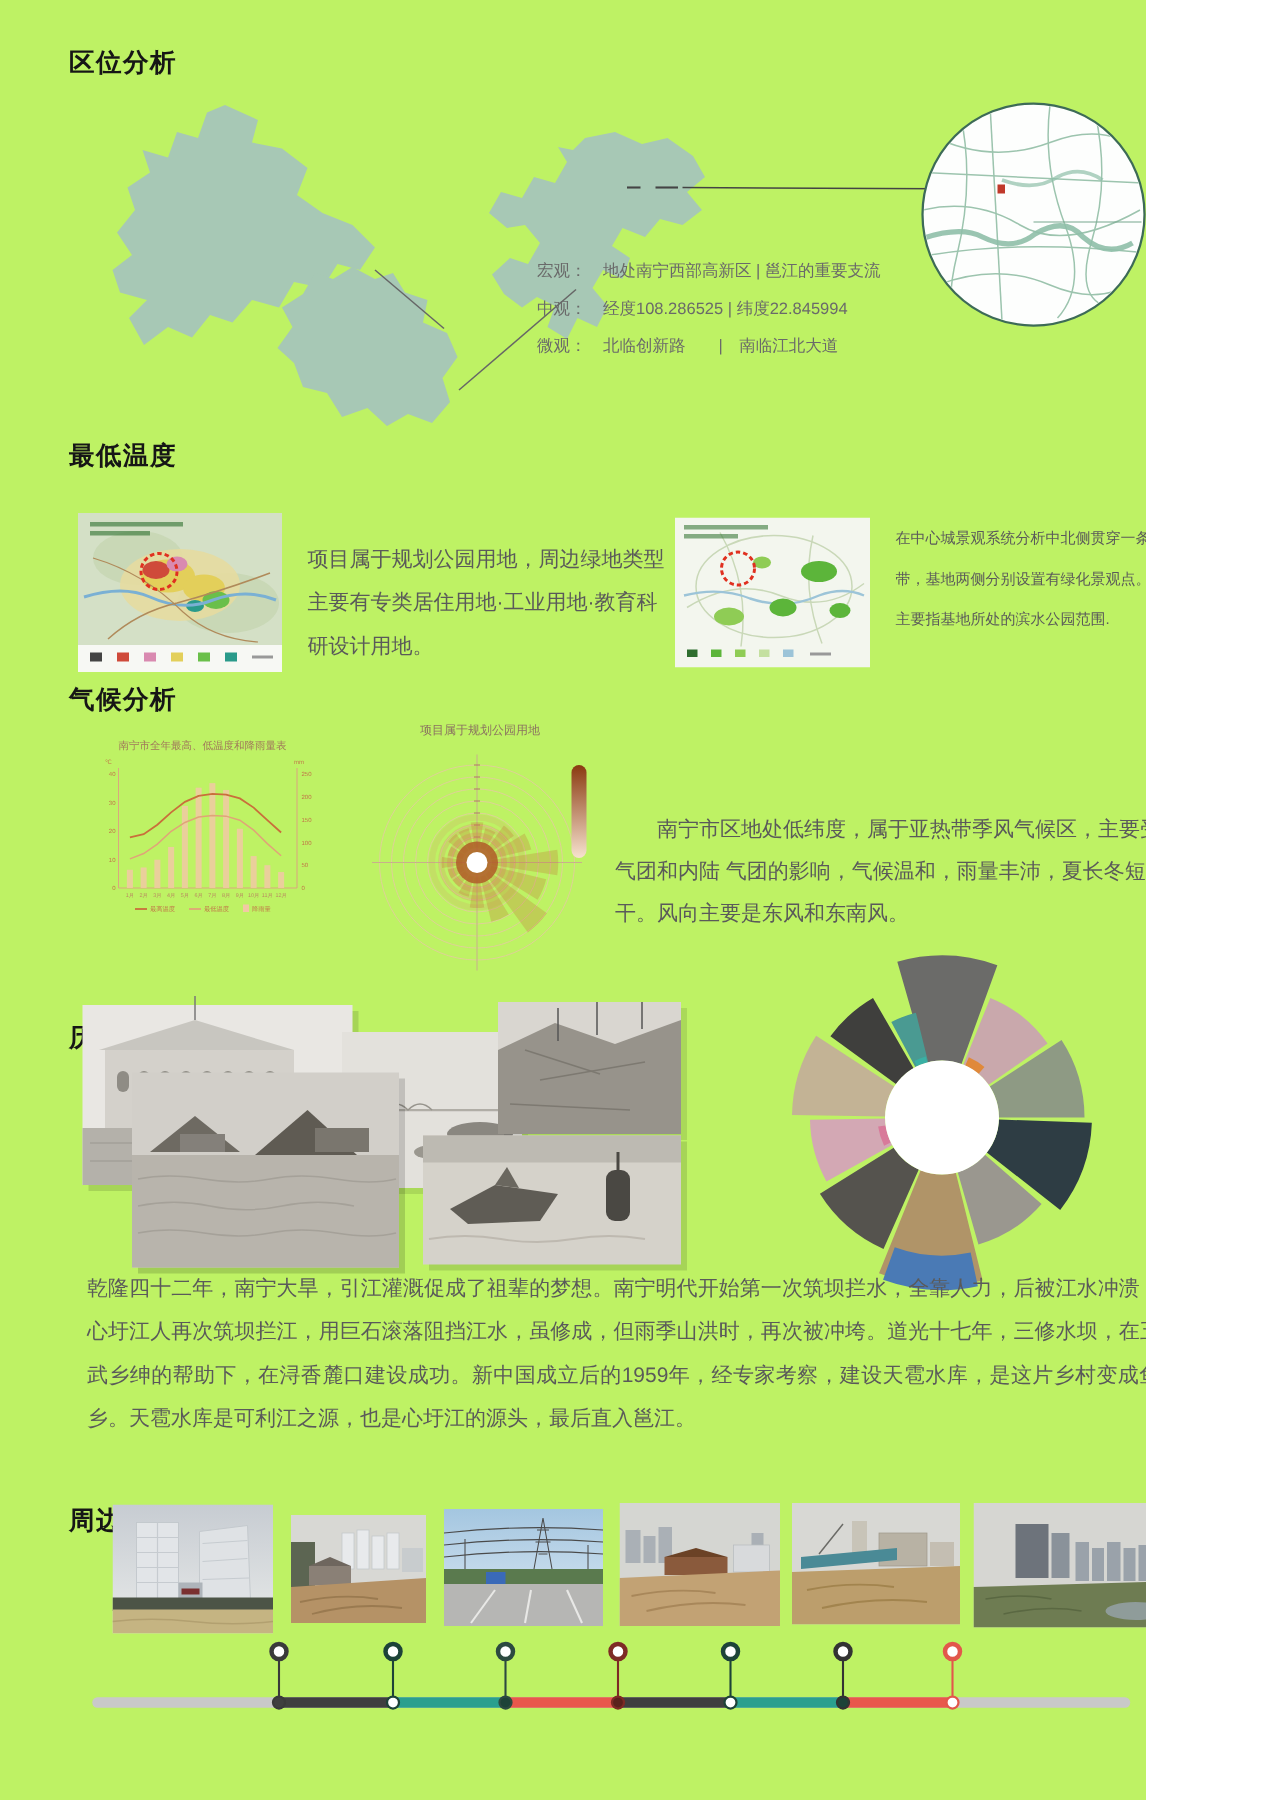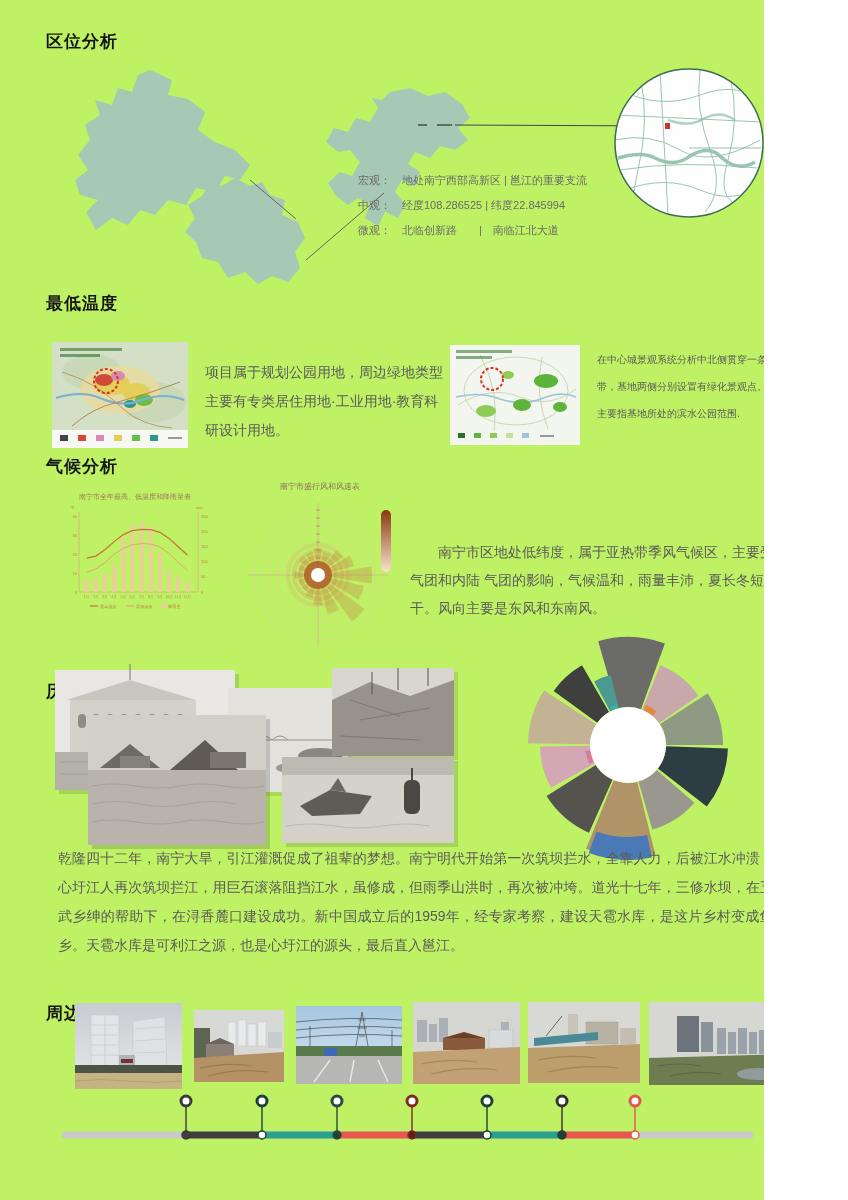--- a/index.html
+++ b/index.html
@@ -196,21 +196,21 @@
       <text x="118.24999999999999" y="98" font-size="3.6" fill="#b98a60" text-anchor="middle">11月</text>
       <text x="127.41666666666666" y="98" font-size="3.6" fill="#b98a60" text-anchor="middle">12月</text>
       <line x1="30" y1="106" x2="38" y2="106" stroke="#c96f3b" stroke-width="1.2"></line>
       <text x="40" y="107.6" font-size="4.2" fill="#c07a48">最高温度</text>
       <line x1="66" y1="106" x2="74" y2="106" stroke="#e0a478" stroke-width="1.2"></line>
       <text x="76" y="107.6" font-size="4.2" fill="#c07a48">最低温度</text>
       <rect x="102" y="103" width="4" height="5" fill="#f2c9a4"></rect>
       <text x="108" y="107.6" font-size="4.2" fill="#c07a48">降雨量</text>
     </svg>
 
-  <div class="chart-title" id="rose-title">南宁市盛行风和风速表</div>
+  <div class="chart-title" id="rose-title">项目属于规划公园用地</div>
   <svg class="abs" id="wind-rose" style="left:235px;top:490px;" width="170" height="168" viewBox="0 0 170 168">
       <defs>
         <linearGradient id="roseleg" x1="0" y1="0" x2="0" y2="1">
           <stop offset="0" stop-color="#8a3a10"></stop>
           <stop offset="1" stop-color="#f7e2cf"></stop>
         </linearGradient>
       </defs>
       <circle cx="83" cy="85" r="9" fill="none" stroke="#e8c6a8" stroke-width="0.5"></circle>
       <circle cx="83" cy="85" r="17" fill="none" stroke="#e8c6a8" stroke-width="0.5"></circle>
       <circle cx="83" cy="85" r="25" fill="none" stroke="#e8c6a8" stroke-width="0.5"></circle>

